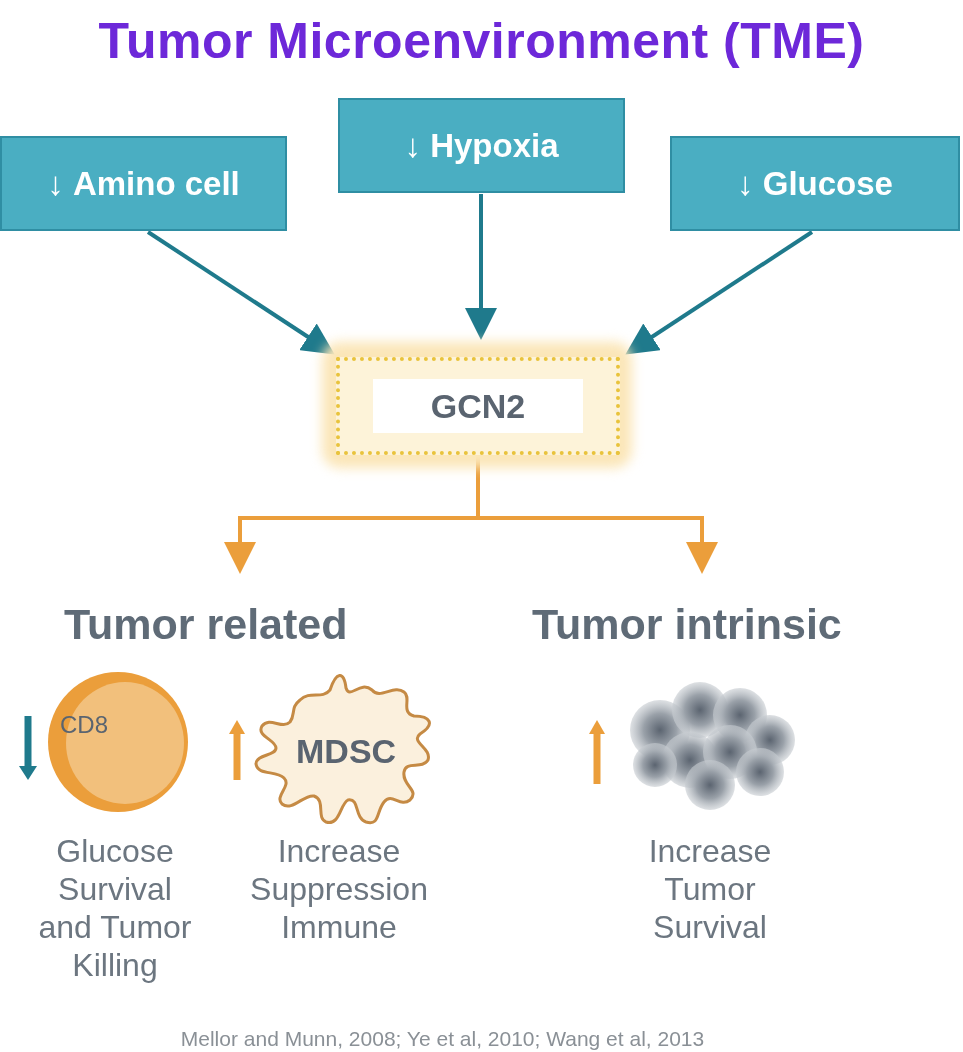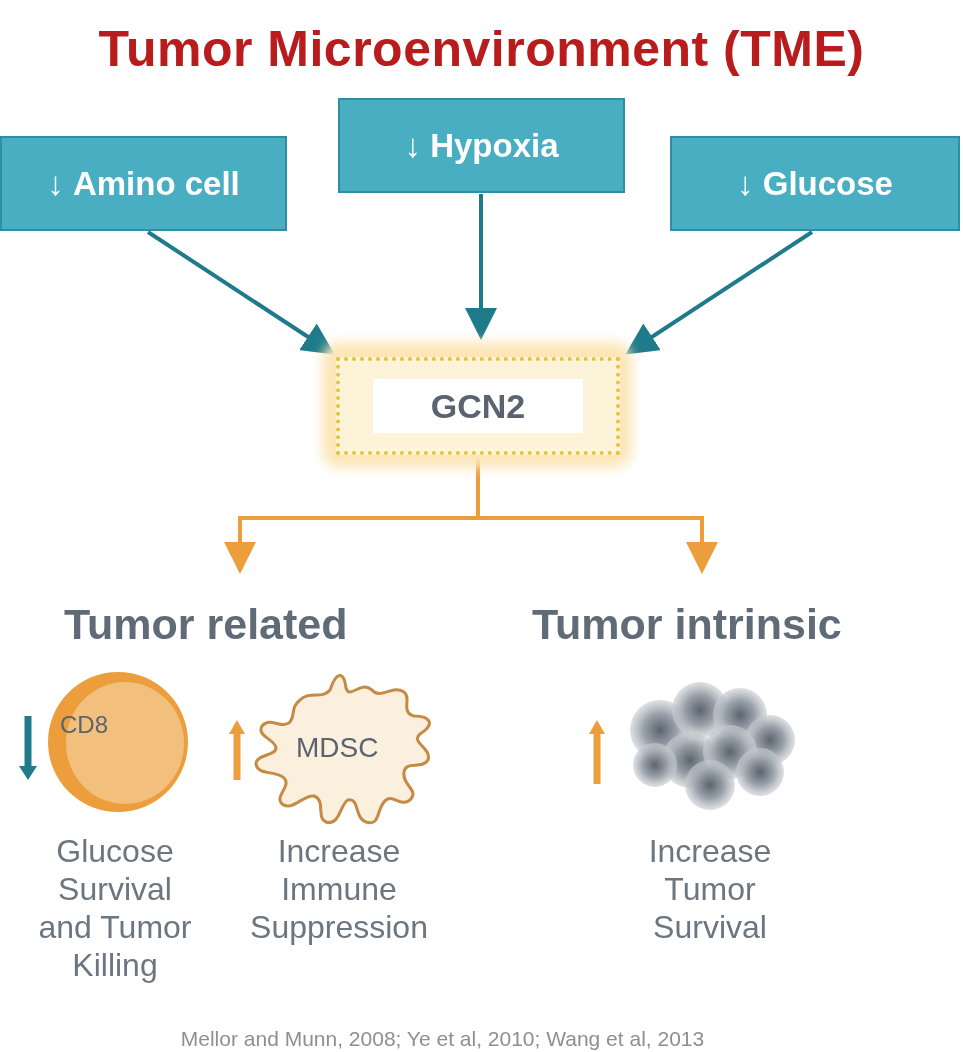--- a/index.html
+++ b/index.html
@@ -1,19 +1,19 @@
 <!DOCTYPE html>
 <html><head>
 <meta charset="utf-8">
 <style>
   html, body { margin:0; padding:0; background:#ffffff; }
   body { width:963px; height:1052px; position:relative; overflow:hidden;
          font-family:"Liberation Sans", sans-serif; color:#5a6470; }
-  .title { position:absolute; left:0; top:20px; width:963px; text-align:center;
-           font-size:50px; font-weight:bold; color:#b91c1c; letter-spacing:0.5px; }
+  .title { position:absolute; left:0; top:12px; width:963px; text-align:center;
+           font-size:50px; font-weight:bold; color:#6d28d9; letter-spacing:0.5px; }
   .srcbox { position:absolute; background:#4aaec2; border:2px solid #2f8ea3;
             color:#fff; font-weight:bold; font-size:33px; display:flex;
             align-items:center; justify-content:center; box-sizing:border-box; }
   #box-amino { left:0; top:136px; width:287px; height:95px; }
   #box-hypoxia { left:338px; top:98px; width:287px; height:95px; }
   #box-glucose { left:670px; top:136px; width:290px; height:95px; }
   .gcn-glow { position:absolute; left:322px; top:342px; width:310px; height:126px;
               background:#fbe6b8; border-radius:18px; filter:blur(6px); }
   .gcn { position:absolute; left:336px; top:357px; width:284px; height:98px;
          box-sizing:border-box; border:4px dotted #e9c33c; background:#fdf3d9;
@@ -27,21 +27,21 @@
   .desc { position:absolute; text-align:center; font-size:32px; line-height:38px; color:#6c7680; }
   #desc-cd8 { left:10px; top:832px; width:210px; }
   #desc-mdsc { left:228px; top:832px; width:222px; }
   #desc-tumor { left:610px; top:832px; width:200px; }
   .cd8 { position:absolute; left:48px; top:672px; width:140px; height:140px; border-radius:50%;
          background:#eb9e3b; }
   .cd8-inner { position:absolute; left:18px; top:10px; width:118px; height:122px; border-radius:50%;
                background:#f2c07c; }
   .cd8-text { position:absolute; left:60px; top:706px; width:130px; text-align:left;
               font-size:24px; font-weight:normal; line-height:38px; color:#5a6470; }
-  .mdsc-text { position:absolute; left:296px; top:732px; font-size:28px; font-weight:normal; color:#5a6470; }
+  .mdsc-text { position:absolute; left:296px; top:732px; font-size:34px; font-weight:bold; color:#5a6470; }
   .citation { position:absolute; left:0; width:885px; top:1027px; text-align:center;
               font-size:21px; color:#8a9096; }
 </style>
 </head>
 <body>
 
 <div class="title">Tumor Microenvironment (TME)</div>
 
 <svg class="lines" width="963" height="1052">
   <defs>
@@ -120,22 +120,22 @@
 <div class="mdsc-text">MDSC</div>
 
 <div class="desc" id="desc-cd8">
   <div>Glucose</div>
   <div>Survival</div>
   <div>and Tumor</div>
   <div>Killing</div>
 </div>
 <div class="desc" id="desc-mdsc">
   <div>Increase</div>
+  <div>Suppression</div>
   <div>Immune</div>
-  <div>Suppression</div>
 </div>
 <div class="desc" id="desc-tumor">
   <div>Increase</div>
   <div>Tumor</div>
   <div>Survival</div>
 </div>
 
 <div class="citation">Mellor and Munn, 2008; Ye et al, 2010; Wang et al, 2013</div>
 
 </body></html>

